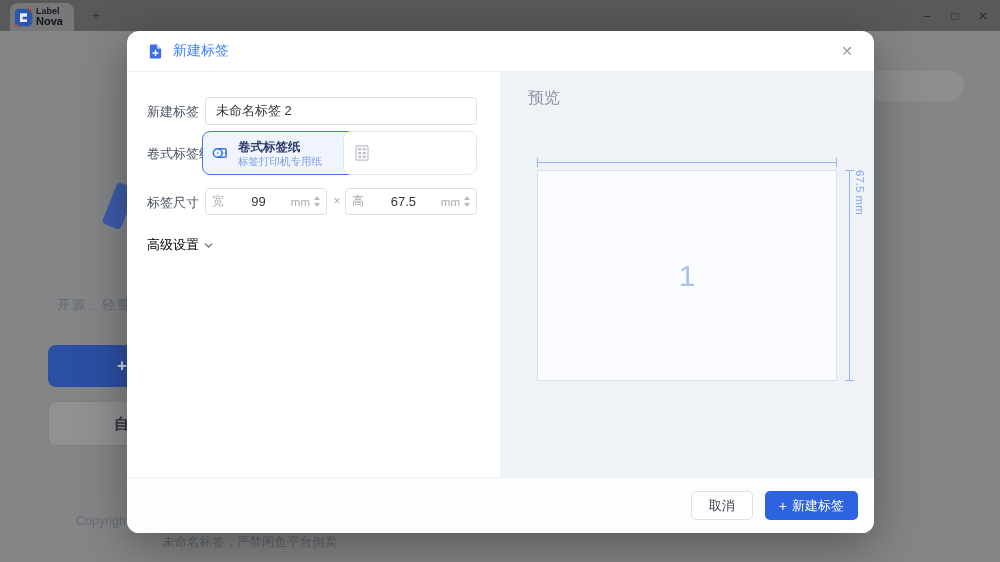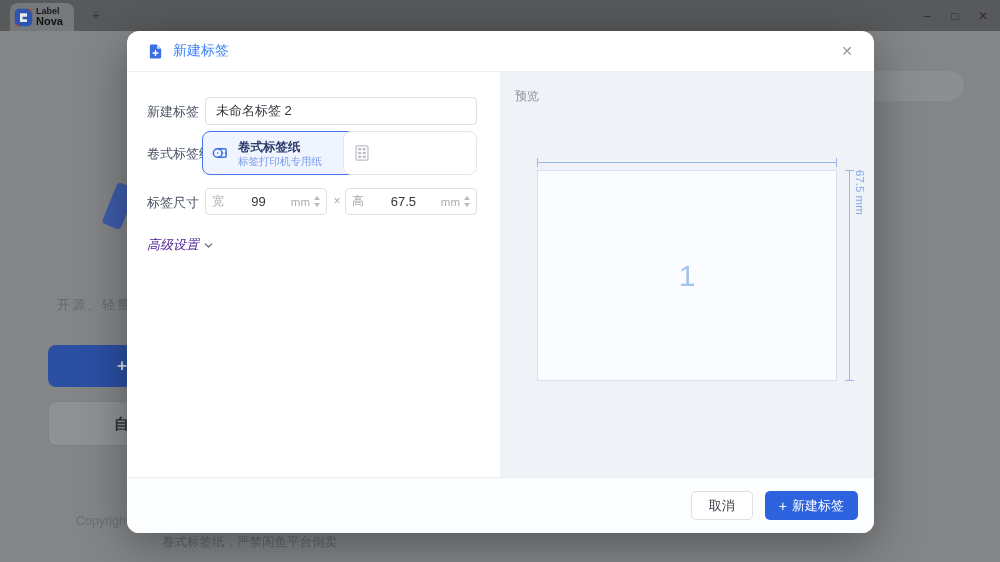--- a/index.html
+++ b/index.html
@@ -57,24 +57,24 @@
   .sg-w { left:78px; width:122px; }
   .sg-h { left:218px; width:132px; }
   .size-times { position:absolute; top:116px; left:203px; width:14px; line-height:27px; text-align:center; font-size:12px; color:#a8abb2; }
   .size-group .pfx { font-size:12px; color:#a8abb2; margin-right:2px; }
   .size-group input { flex:1; width:0; border:none; outline:none; text-align:center; font-size:13px; color:#33373d; font-family:"Liberation Sans", sans-serif; background:transparent; }
   .size-group .unit { font-size:11.5px; color:#a8abb2; margin-right:4px; }
   .steppers { display:flex; flex-direction:column; gap:3px; }
   .tri-up { width:0; height:0; border-left:3.5px solid transparent; border-right:3.5px solid transparent; border-bottom:4px solid #b6bac2; }
   .tri-dn { width:0; height:0; border-left:3.5px solid transparent; border-right:3.5px solid transparent; border-top:4px solid #b6bac2; }
 
-  .advanced { position:absolute; left:20px; top:164px; display:flex; align-items:center; gap:4px; font-size:13px; color:#4c1d95;font-style:italic; }
-
-  
-  .pv-label { position:absolute; left:15px; top:16px; font-size:12px; color:#8d93a0; }
+  .advanced { position:absolute; left:20px; top:164px; display:flex; align-items:center; gap:4px; font-size:13px; color:#000000; }
+
+  
+  .pv-label { position:absolute; left:28px; top:16px; font-size:16px; color:#8d93a0; }
   .pv-dimtext-h { position:absolute; left:37px; top:70px; width:300px; text-align:center; font-size:12px; color:#4a7de0; }
   .pv-line-h { position:absolute; left:37px; top:90px; width:300px; height:1px; background:#9ab6ea; }
   .pv-line-h::before, .pv-line-h::after { content:""; position:absolute; top:-4px; width:1px; height:9px; background:#9ab6ea; }
   .pv-line-h::before { left:0; } .pv-line-h::after { right:0; }
   .pv-rect { position:absolute; left:37px; top:98px; width:300px; height:211px; background:#fbfcff; border:1px solid #d7e1f1; display:flex; align-items:center; justify-content:center; }
   .pv-num { font-size:30px; color:#a6c3ee; }
   .pv-line-v { position:absolute; left:349px; top:98px; width:1px; height:211px; background:#9ab6ea; }
   .pv-line-v::before, .pv-line-v::after { content:""; position:absolute; left:-4px; width:9px; height:1px; background:#9ab6ea; }
   .pv-line-v::before { top:0; } .pv-line-v::after { bottom:0; }
   .pv-dimtext-v { position:absolute; left:354px; top:98px; height:211px; display:flex; align-items:center; writing-mode:vertical-rl; font-size:11.5px; color:#85aae8; }
@@ -111,21 +111,21 @@
   </div>
 </div>
 
 <div class="dimmed">
   <div class="logo-frag"></div>
   <div class="welcome-sub">开源、轻量、</div>
   <div class="bg-btn-blue">+</div>
   <div class="bg-btn-light">自</div>
   <div class="bg-pill"></div>
   <div class="copy1">Copyright</div>
-  <div class="copy2">卷式标签纸，严禁闲鱼平台倒卖</div>
+  <div class="copy2">未命名标签，严禁闲鱼平台倒卖</div>
 </div>
 
 <div class="modal">
   <div class="m-header">
     <span class="ficon">
       <svg width="17" height="17" viewBox="0 0 24 24">
         <path fill="#3b6fe3" d="M14 2H6a2 2 0 0 0-2 2v16c0 1.1.9 2 2 2h12a2 2 0 0 0 2-2V8l-6-6z"></path>
         <path fill="#c9daf8" d="M14 2v6h6z"></path>
         <path stroke="#ffffff" stroke-width="2" stroke-linecap="round" d="M12 10.5v7M8.5 14h7" fill="none"></path>
       </svg>

